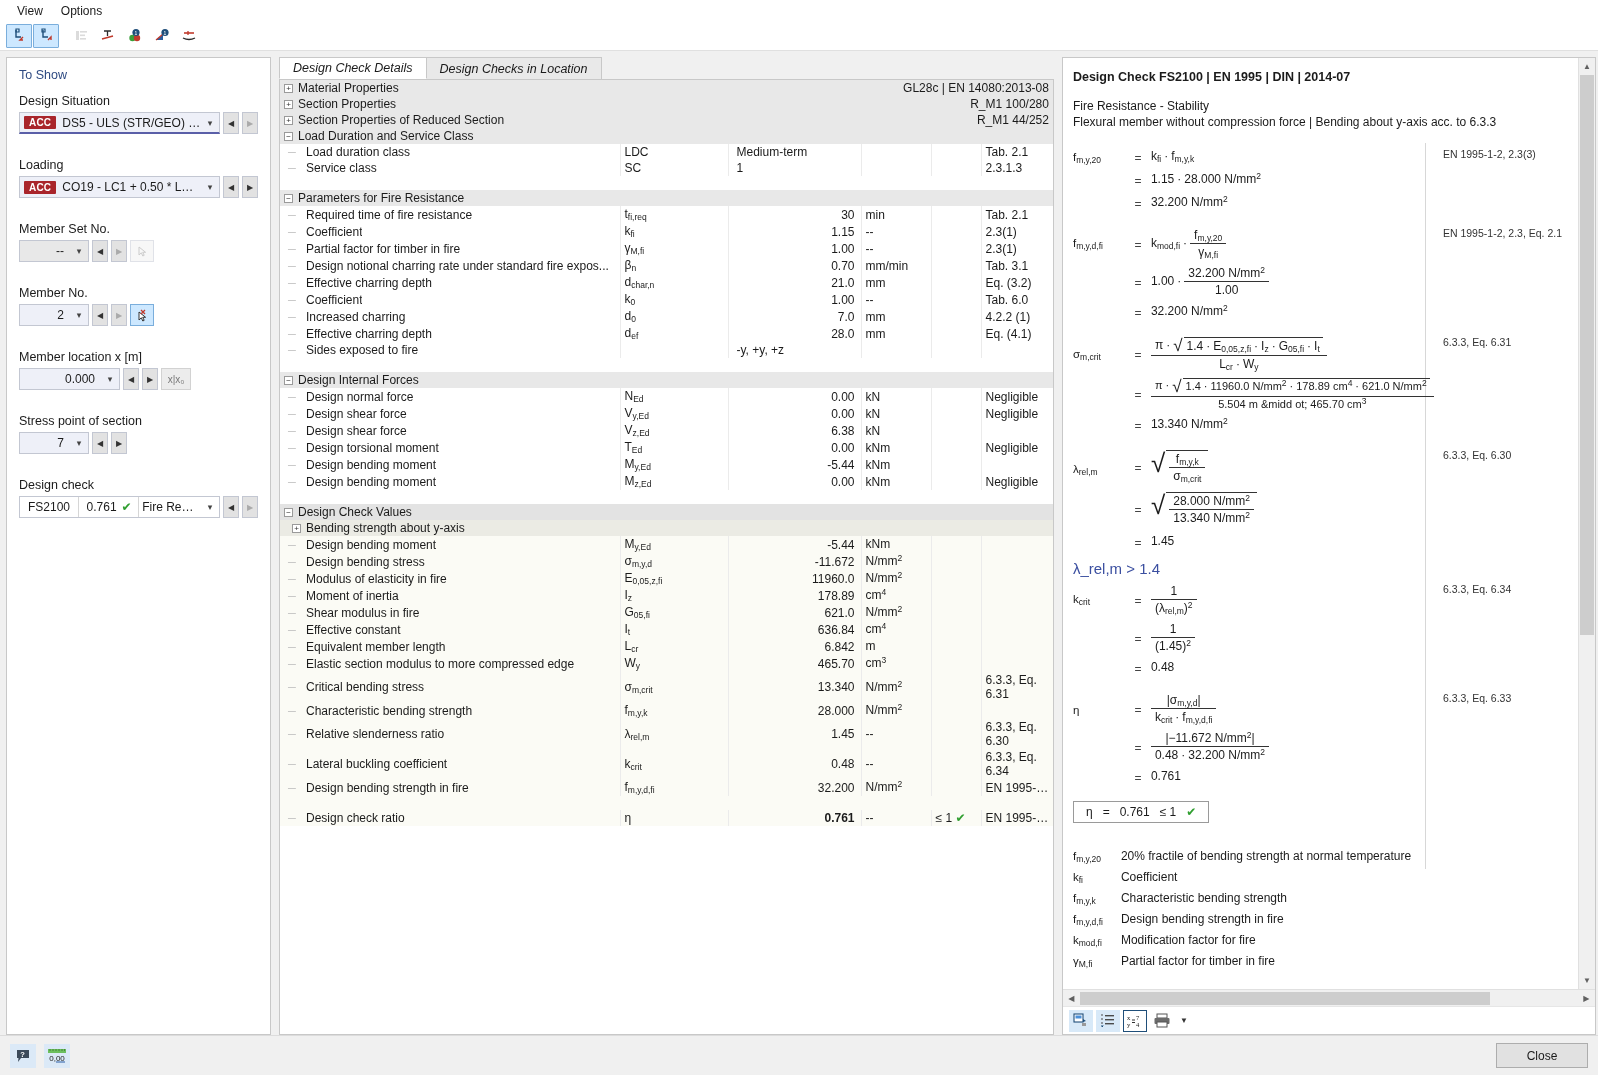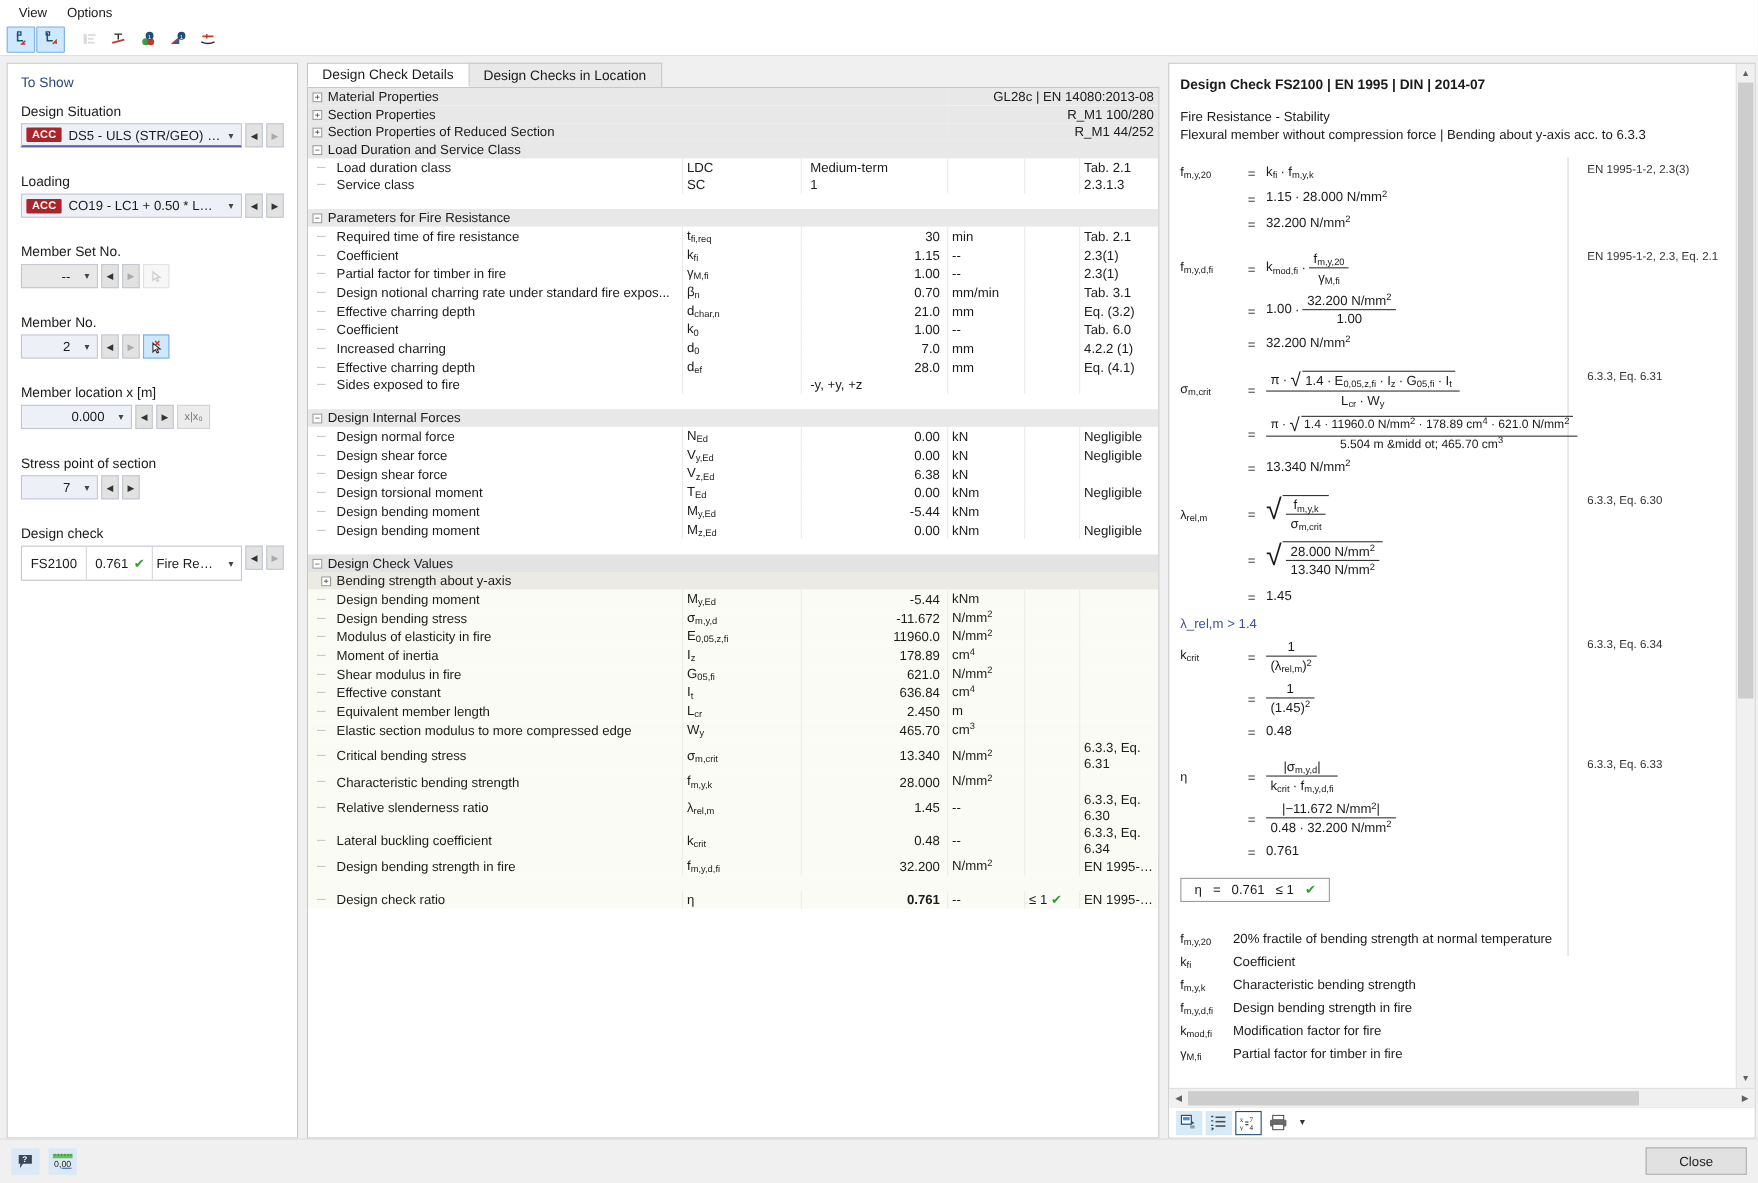--- a/index.html
+++ b/index.html
@@ -144,34 +144,34 @@
   }
   .pickbtn.on { background: #cde8ff; border-color: #7aaedc; }
   .pickbtn.off { background: #f0f0f0; opacity: .5; }
   .xx0 {
     width: 30px; background: #ececec; border: 1px solid #d2d2d2;
     display: flex; align-items: center; justify-content: center;
     font-size: 10px; color: #777; flex: 0 0 30px;
   }
   .dc-combo {
     display: flex; align-items: center; border: 1px solid #c3c7d2;
-    background: #ffffff; height: 32px; flex: 1 1 auto; overflow: hidden;
+    background: #ffffff; height: 22px; flex: 1 1 auto; overflow: hidden;
   }
   .dc-code { padding: 0 8px; font-size: 12px; }
   .dc-div { width: 1px; align-self: stretch; background: #d6d6d6; }
   .dc-ratio { padding: 0 5px 0 8px; font-size: 12px; }
   .dc-check { color: #2f9e2f; font-size: 12px; padding-right: 6px; }
   .dc-desc { padding: 0 4px; font-size: 12px; flex: 1 1 auto;
     white-space: nowrap; overflow: hidden; text-overflow: ellipsis; }
 
   
   .mid-panel {
     flex: 1 1 auto; display: flex; flex-direction: column; min-width: 0;
   }
-  .tabstrip { display: flex; height: 22px; align-items: flex-end; }
+  .tabstrip { display: flex; height: 22px; align-items: flex-end; font-style: italic; }
   .tab {
     height: 22px; padding: 0 13px; font-size: 12.5px;
     display: flex; align-items: center;
     background: #e9e9e9; border: 1px solid #c8c8c8; border-bottom: none;
     margin-right: -1px; color: #1b1b1b;
   }
   .tab.selected { background: #ffffff; border-bottom: 1px solid #ffffff;
     position: relative; z-index: 2; }
   .grid-wrap {
     flex: 1 1 auto; background: #ffffff; border: 1px solid #c8c8c8;
@@ -252,21 +252,21 @@
   .frac .den { padding: 1px 4px 0 4px; display: block; }
   .sqrt { display: inline-flex; align-items: stretch; vertical-align: middle; }
   .sqrt .radical { font-size: 17px; line-height: 1; padding-right: 1px; }
   .sqrt .rad-body { border-top: 1px solid #333; padding: 1px 3px 0 3px; }
   .mdot { padding: 0 3px; }
   .result-box {
     display: inline-flex; align-items: center; gap: 10px;
     border: 1px solid #9a9a9a; background: #fff;
     padding: 3px 12px; margin-top: 12px; font-size: 12px;
   }
-  .lam-note { color: #3b4fa0; font-size: 12px; margin: 2px 0 6px 0; }
+  .lam-note { color: #3b4fa0; font-size: 15px; margin: 2px 0 6px 0; }
   .nomen { margin-top: 26px; }
   .nomen-row { display: flex; align-items: baseline; margin-bottom: 7px; }
   .nomen-sym { width: 48px; flex: 0 0 48px; font-size: 11.5px; }
   .nomen-desc { font-size: 12px; }
 
   .vscroll {
     width: 17px; flex: 0 0 17px; background: #f0f0f0;
     border-left: 1px solid #e0e0e0; display: flex; flex-direction: column;
   }
   .vs-arrow {
@@ -881,21 +881,21 @@
               <td></td>
             </tr>
             <tr class="datarow alt">
               <td>
                   <span class="tree-cell">
                     <span class="indent-dash">&nbsp;&nbsp;─</span>
                     <span class="ellip">Equivalent member length</span>
                   </span>
                 </td>
               <td><span>L</span><sub>cr</sub></td>
-              <td class="col-val">2.450</td>
+              <td class="col-val">6.842</td>
               <td><span>m</span><sup></sup></td>
               <td></td>
               <td></td>
             </tr>
             <tr class="datarow alt">
               <td>
                   <span class="tree-cell">
                     <span class="indent-dash">&nbsp;&nbsp;─</span>
                     <span class="ellip">Elastic section modulus to more compressed edge</span>
                   </span>

